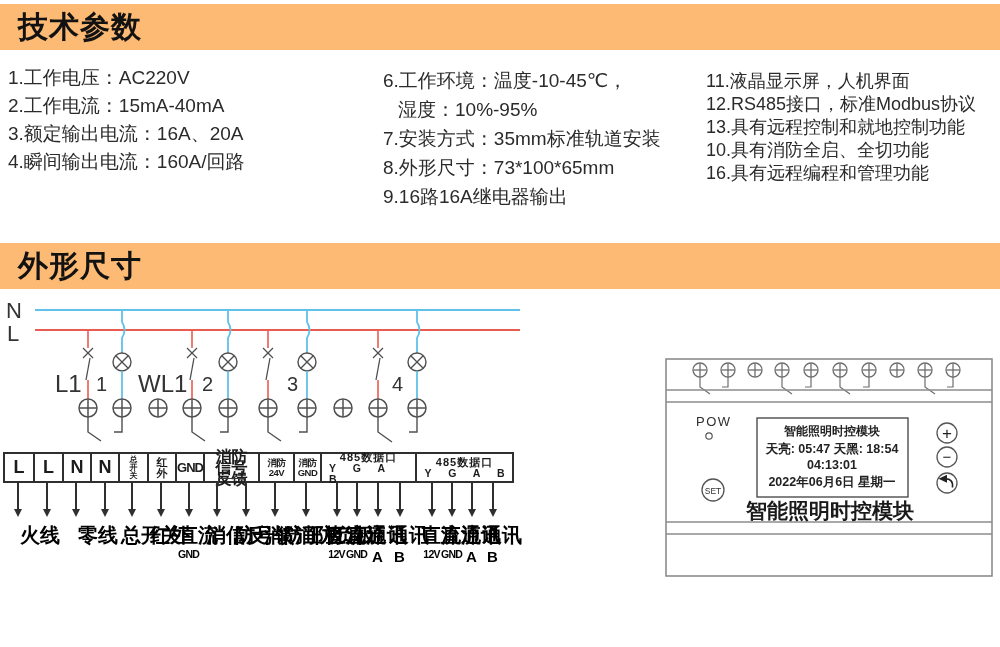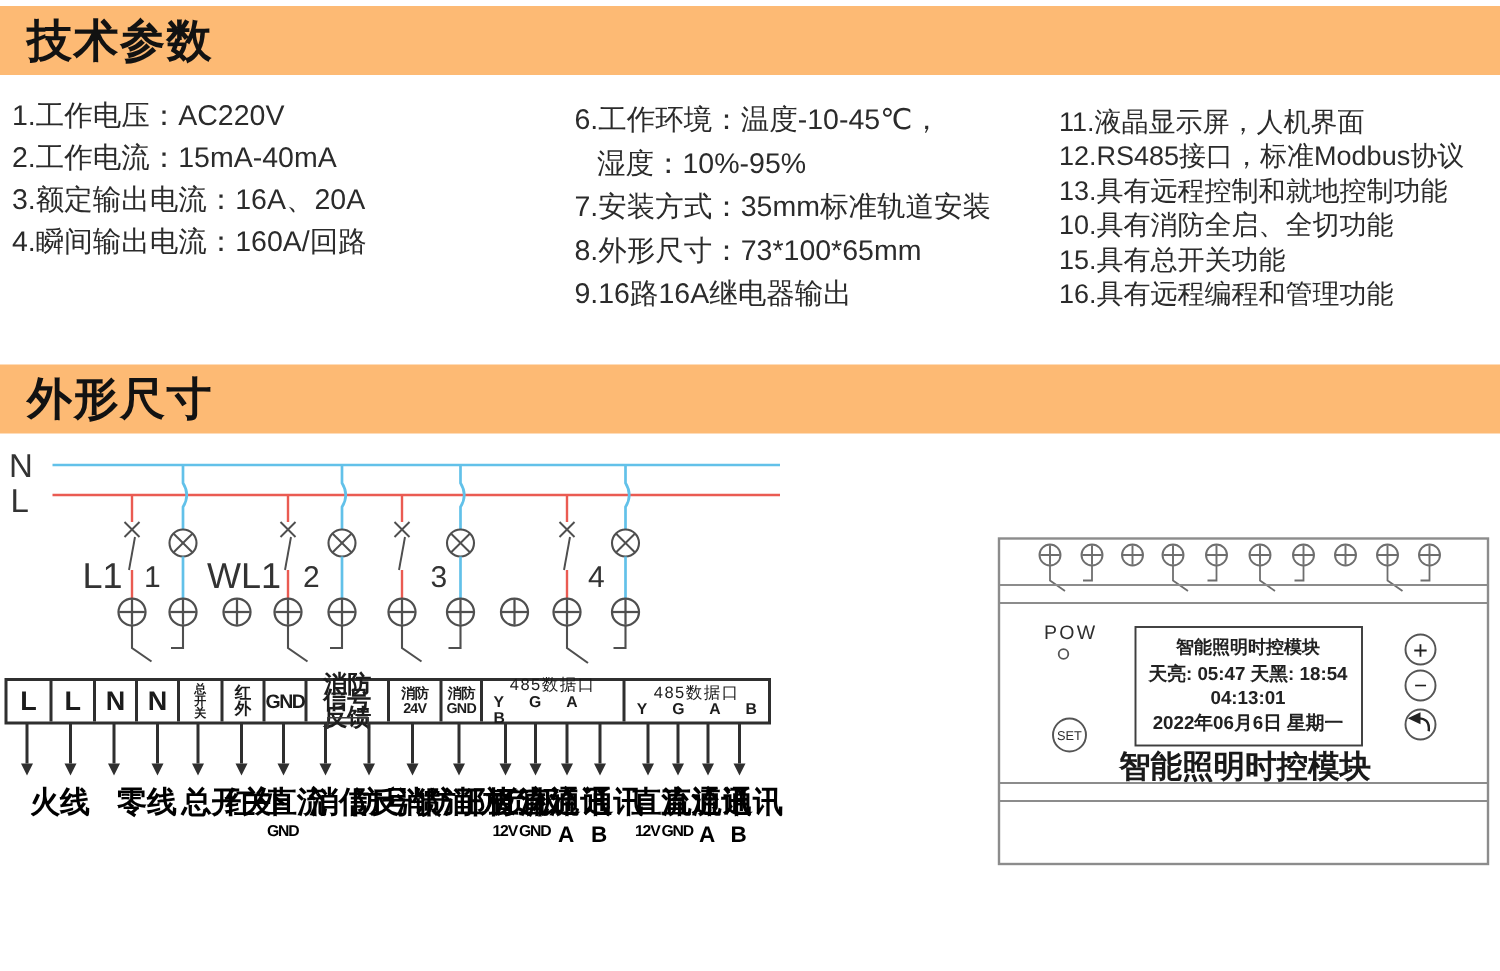--- a/index.html
+++ b/index.html
@@ -30,21 +30,21 @@
   .cell{border-right:2px solid #2f2f2f;box-sizing:border-box;display:flex;
         flex-direction:column;align-items:center;justify-content:center;
         position:relative;color:#1c1c1c;}
   .cell:last-child{border-right:none;}
   .cell.big{font-size:18px;font-weight:700;}
   .cell .vstack{width:9px;font-size:8px;line-height:8px;word-break:break-all;text-align:center;font-weight:700;}
   .cell .two{font-size:11px;line-height:11px;font-weight:700;}
   .cell.gnd{font-size:13px;font-weight:700;letter-spacing:-1px;}
   .cell .fbtxt{width:38px;font-size:16px;line-height:11px;font-weight:700;word-break:break-all;text-align:center;}
   .cell .tiny2{font-size:9.5px;line-height:10px;font-weight:700;letter-spacing:-0.5px;text-align:center;}
-  .cell .rs-title{font-size:11px;line-height:12px;font-weight:400;letter-spacing:1px;}
+  .cell .rs-title{font-size:11px;line-height:12px;font-weight:700;letter-spacing:1px;}
   .cell .rs-pins{font-size:10.5px;line-height:11px;font-weight:700;letter-spacing:7px;padding-left:7px;}
   .bracket{position:absolute;left:50%;transform:translateX(-50%);bottom:-5px;
            width:26px;height:7px;border-left:1.6px solid #3a3a3a;border-right:1.6px solid #3a3a3a;
            border-top:1.6px solid #3a3a3a;background:transparent;}
 
   
   .arr{position:absolute;top:482px;height:27px;width:2px;background:#2f2f2f;}
   .arr::after{content:"";position:absolute;top:27px;left:-3.5px;width:0;height:0;
               border:4.5px solid transparent;border-top:8px solid #2f2f2f;}
 
@@ -73,21 +73,20 @@
   <div class="line">湿度：10%-95%</div>
   <div class="line">7.安装方式：35mm标准轨道安装</div>
   <div class="line">8.外形尺寸：73*100*65mm</div>
   <div class="line">9.16路16A继电器输出</div>
 </div>
 <div class="spec-col" id="col3">
   <div class="line">11.液晶显示屏，人机界面</div>
   <div class="line">12.RS485接口，标准Modbus协议</div>
   <div class="line">13.具有远程控制和就地控制功能</div>
   <div class="line">10.具有消防全启、全切功能</div>
-  <div class="line">15.具有总开关功能</div>
   <div class="line">16.具有远程编程和管理功能</div>
 </div>
 
 <div class="bar" id="bar-dims">
   <span class="bar-title">外形尺寸</span>
 </div>
 
 <svg style="position:absolute;left:0;top:292px;" width="545" height="160" viewBox="0 0 545 160">
   <text x="6" y="26" font-size="22" fill="#333">N</text>
   <text x="7" y="49" font-size="22" fill="#333">L</text>

